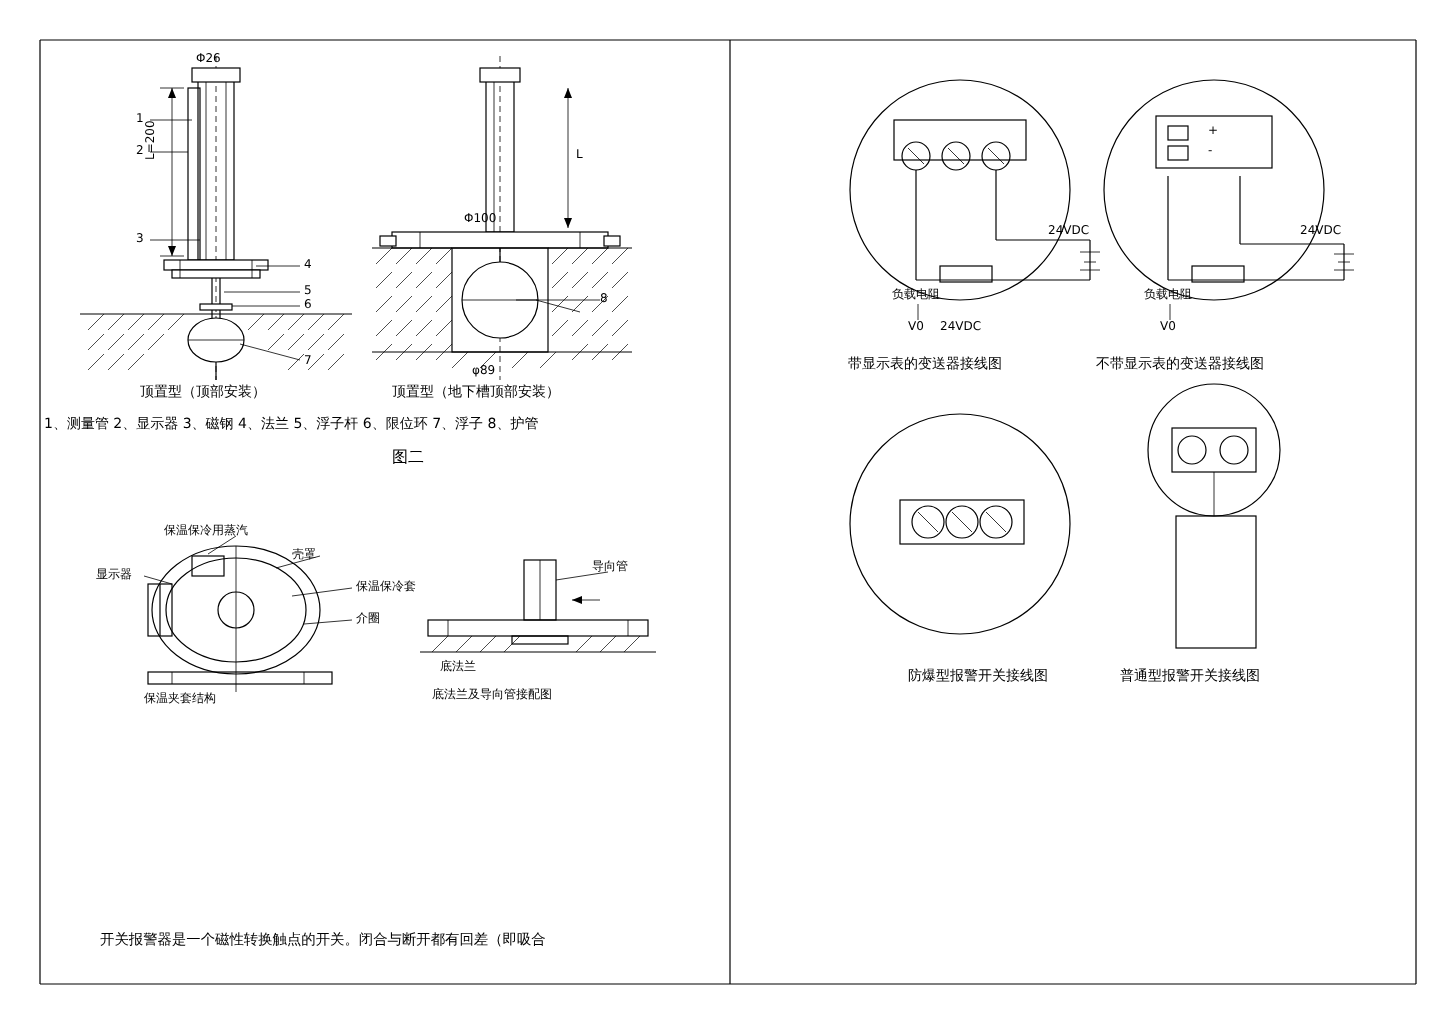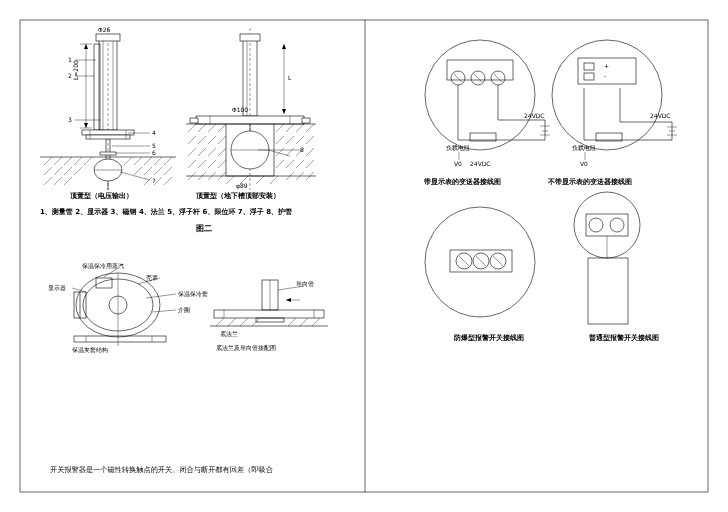--- a/index.html
+++ b/index.html
@@ -1,19 +1,19 @@
 <!DOCTYPE html>
 <html><head>
 <meta charset="utf-8">
 <style>
   html,body{margin:0;padding:0;background:#fff;}
   body{width:728px;height:512px;font-family:"DejaVu Sans","Liberation Sans",sans-serif;color:#000;overflow:hidden;}
   .page{position:relative;width:728px;height:512px;}
   .lbl{position:absolute;font-size:6px;line-height:1.25;white-space:nowrap;}
-  .cap{position:absolute;font-size:7px;line-height:1.3;font-weight:bold;}
+  .cap{position:absolute;font-size:7px;line-height:1.3;}
   .para{position:absolute;font-size:7.2px;line-height:1.55;text-align:justify;}
   .ttl{position:absolute;font-size:7.8px;font-weight:bold;line-height:1.5;}
   svg{position:absolute;left:0;top:0;overflow:visible;}
   .ln{stroke:#000;stroke-width:.6;fill:none;}
   .thin{stroke:#000;stroke-width:.4;fill:none;}
   .dash{stroke:#000;stroke-width:.4;fill:none;stroke-dasharray:3 2;}
   .fillk{fill:#000;}
   .white{fill:#fff;stroke:#000;stroke-width:.6;}
   .nofill{fill:none;stroke:#000;stroke-width:.6;}
   .hatch{stroke:#000;stroke-width:.35;fill:none;}
@@ -269,23 +269,23 @@
 
   <div class="lbl" style="left:68px;top:56px;">1</div>
   <div class="lbl" style="left:68px;top:72px;">2</div>
   <div class="lbl" style="left:68px;top:116px;">3</div>
   <div class="lbl" style="left:152px;top:129px;">4</div>
   <div class="lbl" style="left:152px;top:142px;">5</div>
   <div class="lbl" style="left:152px;top:149px;">6</div>
   <div class="lbl" style="left:152px;top:177px;">7</div>
   <div class="lbl" style="left:300px;top:146px;">8</div>
 
-  <div class="cap" style="left:70px;top:192px;">顶置型（电压输出）</div>
+  <div class="cap" style="left:70px;top:192px;">顶置型（顶部安装）</div>
   <div class="cap" style="left:196px;top:192px;">顶置型（地下槽顶部安装）</div>
-  <div class="cap" style="left:40px;top:208px;">1、测量管 2、显示器 3、磁钢 4、法兰 5、浮子杆 6、限位环 7、浮子 8、护管</div>
+  <div class="cap" style="left:22px;top:208px;">1、测量管 2、显示器 3、磁钢 4、法兰 5、浮子杆 6、限位环 7、浮子 8、护管</div>
   <div class="cap" style="left:174px;top:224px;font-size:8px;padding-left:22px;">图二</div>
 
   <div class="lbl" style="left:82px;top:262px;">保温保冷用蒸汽</div>
   <div class="lbl" style="left:146px;top:274px;">壳罩</div>
   <div class="lbl" style="left:48px;top:284px;">显示器</div>
   <div class="lbl" style="left:178px;top:290px;">保温保冷套</div>
   <div class="lbl" style="left:178px;top:306px;">介圈</div>
   <div class="lbl" style="left:296px;top:280px;">导向管</div>
   <div class="lbl" style="left:220px;top:330px;">底法兰</div>
   <div class="lbl" style="left:72px;top:346px;">保温夹套结构</div>
@@ -298,17 +298,17 @@
 
   <div class="lbl" style="left:604px;top:62px;">+</div>
   <div class="lbl" style="left:604px;top:72px;">-</div>
   <div class="lbl" style="left:650px;top:112px;">24VDC</div>
   <div class="lbl" style="left:572px;top:144px;">负载电阻</div>
   <div class="lbl" style="left:580px;top:160px;">V0</div>
 
   <div class="cap" style="left:424px;top:178px;">带显示表的变送器接线图</div>
   <div class="cap" style="left:548px;top:178px;">不带显示表的变送器接线图</div>
   <div class="cap" style="left:424px;top:334px;margin-left:30px;">防爆型报警开关接线图</div>
-  <div class="cap" style="left:560px;top:334px;margin-left:29px;">普通型报警开关接线图</div>
+  <div class="cap" style="left:560px;top:334px;">普通型报警开关接线图</div>
 
   <div class="para" style="left:36px;top:464px;width:316px;text-indent:14px;">开关报警器是一个磁性转换触点的开关。闭合与断开都有回差（即吸合</div>
 
 </div>
 
 </body></html>

